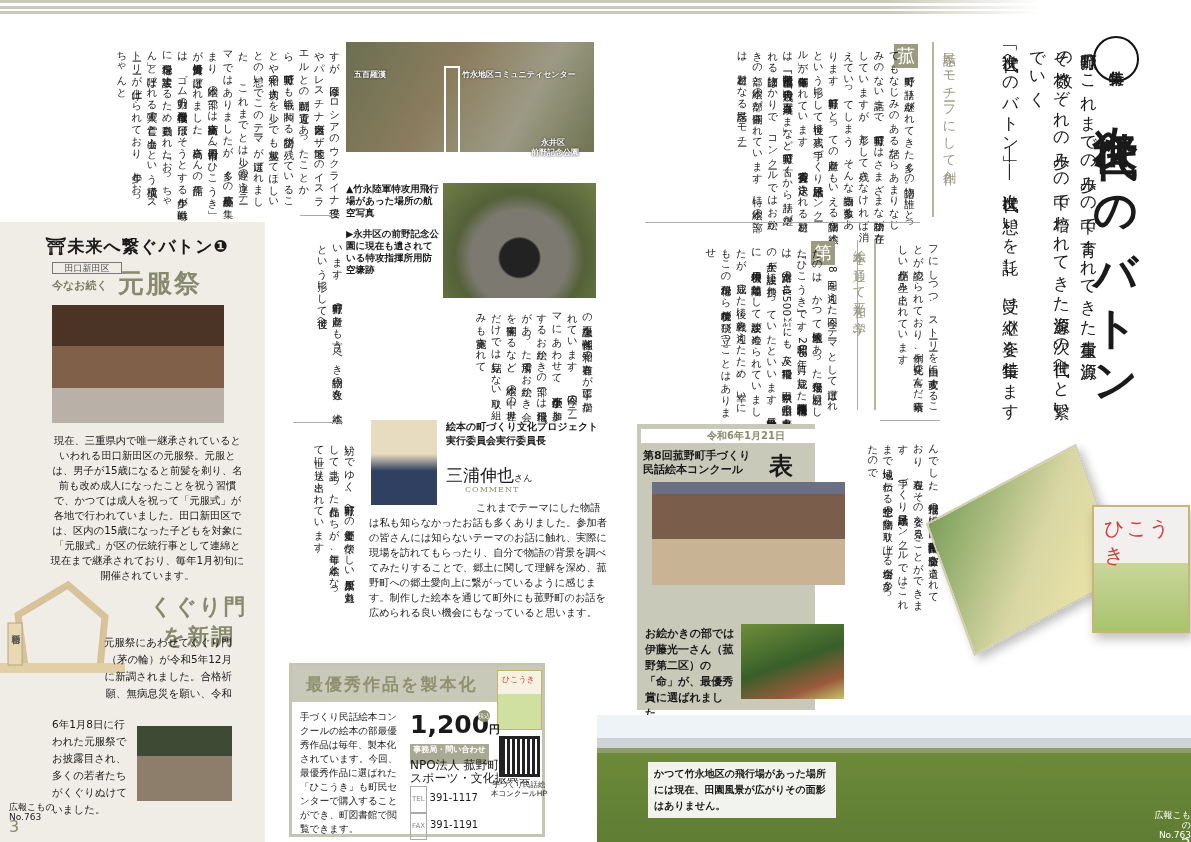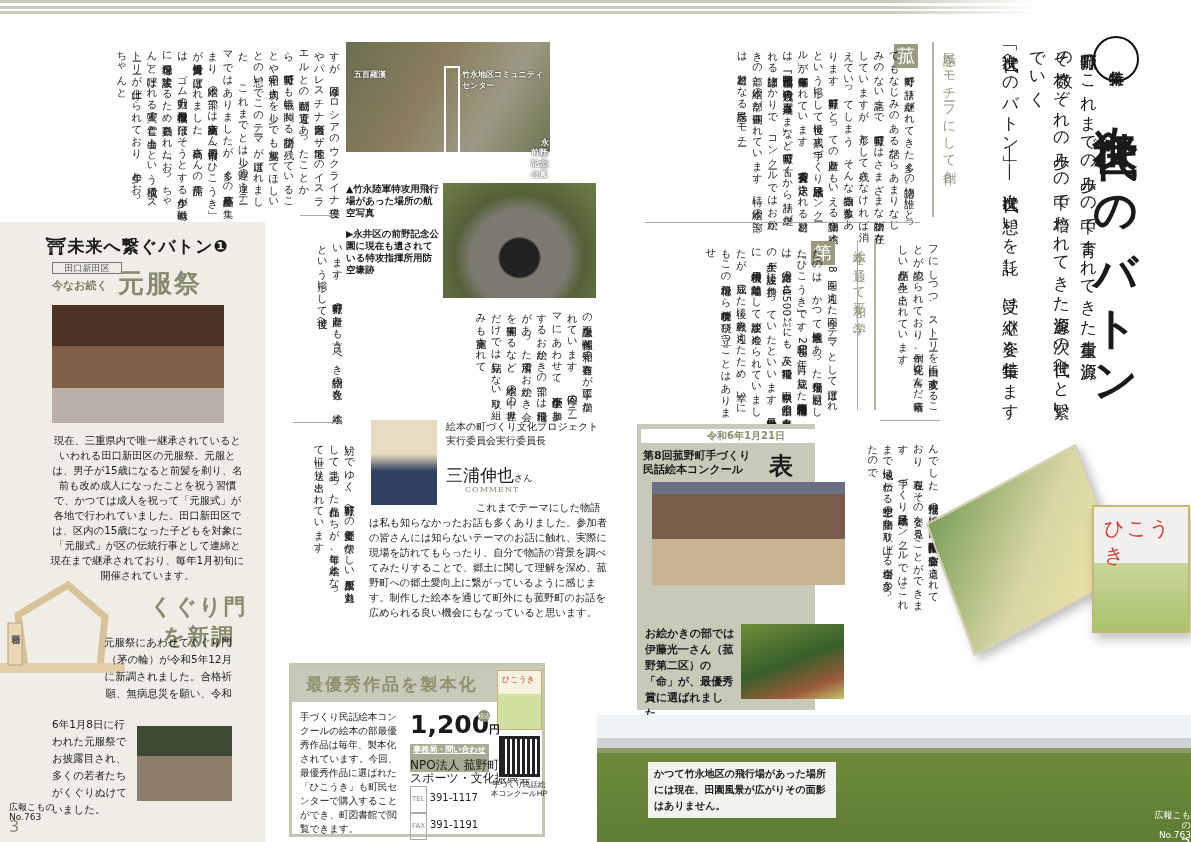--- a/index.html
+++ b/index.html
@@ -45,43 +45,43 @@
 .shrine{left:52px;top:305px;width:172px;height:118px;background:linear-gradient(to bottom,#4b3425 0 35%,#806048 35% 70%,#b9b1a8 70%);}
 .kcap{left:50px;top:433px;width:195px;font-size:10.3px;line-height:15px;text-align:center;}
 .kuguri-title{left:150px;top:592px;font-size:22px;font-weight:bold;color:#878a6d;text-align:center;line-height:30px;letter-spacing:2px;}
 .gate{left:0;top:575px;width:125px;height:115px;}
 .kuguri-txt{font-size:10.5px;line-height:17px;}
 .gatephoto{left:137px;top:726px;width:95px;height:75px;background:linear-gradient(to bottom,#3e4a33 0 40%,#8d7e6c 40%);}
 .pgnum-l{left:9px;top:802px;font-size:9px;line-height:10px;}
 .pgnum-l .n{font-size:16px;color:#878a6d;}
 
 .portrait{left:371px;top:420px;width:66px;height:85px;background:linear-gradient(to bottom,#e8dcc0 0 40%,#304060 60%);}
-.comment-role{left:446px;top:420px;font-size:10px;line-height:14px;font-weight:normal;font-family:"DejaVu Serif",serif;}
+.comment-role{left:446px;top:420px;font-size:10px;line-height:14px;font-weight:bold;font-family:"DejaVu Serif",serif;}
 .comment-name{left:446px;top:464px;font-size:17px;font-family:"DejaVu Serif",serif;}
 .comment-name small{font-size:9px;}
 .comment-label{left:465px;top:485px;font-size:8px;color:#8d8d74;font-family:"DejaVu Serif",serif;letter-spacing:1px;}
 .comment-txt{left:369px;top:500px;width:240px;font-size:10.2px;line-height:15px;font-family:"DejaVu Serif",serif;text-indent:10.5em;}
 
 .prodbox{left:289px;top:663px;width:256px;height:174px;border:3px solid #c4c5b3;background:#fff;}
 .prodhead{left:0;top:0;width:250px;height:36px;background:#c8c9b9;}
 .prodtitle{left:14px;top:7px;font-size:17px;font-weight:bold;color:#8e906f;letter-spacing:2px;}
 .prodtxt{left:8px;top:44px;width:105px;font-size:9.6px;line-height:14px;}
 .price{left:118px;top:44px;font-size:25px;font-weight:bold;}
 .price small{font-size:11px;}
 .taxbadge{left:186px;top:44px;width:12px;height:12px;border-radius:50%;background:#8e906f;color:#fff;font-size:6px;text-align:center;line-height:12px;}
-.inq{left:118px;top:78px;width:79px;height:28px;background:#a9aa94;color:#fff;font-size:8px;text-align:center;line-height:12px;font-weight:bold;text-decoration:underline;}
+.inq{left:118px;top:78px;width:79px;height:20px;background:#a9aa94;color:#fff;font-size:8px;text-align:center;line-height:12px;font-weight:bold;}
 .org{left:118px;top:93px;font-size:12px;line-height:13px;}
 .tel{left:118px;top:120px;font-size:10px;line-height:15px;}
 .tel b{display:inline-block;border:1px solid #aaa;font-size:7px;color:#888;padding:8px 1px;margin-right:3px;line-height:9px;font-weight:normal;}
 .prodbook{left:205px;top:4px;width:45px;height:60px;background:linear-gradient(to bottom,#f5f2e2 0 40%,#cfe0a0 40%);border:1px solid #cab36a;}
 .prodbook span{position:absolute;top:3px;left:4px;font-size:8px;color:#d0403a;}
 .qr{left:207px;top:70px;width:41px;height:41px;background:repeating-linear-gradient(90deg,#222 0 3px,#fff 3px 5px),#222;border:3px solid #222;outline:1px solid #fff;}
 .qrcap{left:198px;top:114px;width:58px;font-size:7.5px;line-height:9px;text-align:center;}
 
-.aerial{left:346px;top:42px;width:204px;height:110px;background:linear-gradient(120deg,#6b6f52,#8b7d5e 40%,#9c9a84 70%,#6f7452);}
+.aerial{left:346px;top:42px;width:248px;height:110px;background:linear-gradient(120deg,#6b6f52,#8b7d5e 40%,#9c9a84 70%,#6f7452);}
 .aerial .strip{position:absolute;left:98px;top:24px;width:16px;height:108px;border:2px solid #fff;}
 .aerial .lbl{position:absolute;color:#fff;font-size:8px;font-weight:bold;text-shadow:0 0 2px #000;}
 .bunker{left:443px;top:183px;width:153px;height:115px;background:radial-gradient(ellipse at 50% 65%,#222 0 18%,#7c7a70 20% 45%,#546139 60%,#6e7f47);}
 .capt{font-size:9.5px;line-height:12px;font-weight:bold;}
 </style>
 </head>
 <body>
 
 <div class="abs topstripes"></div>
 

